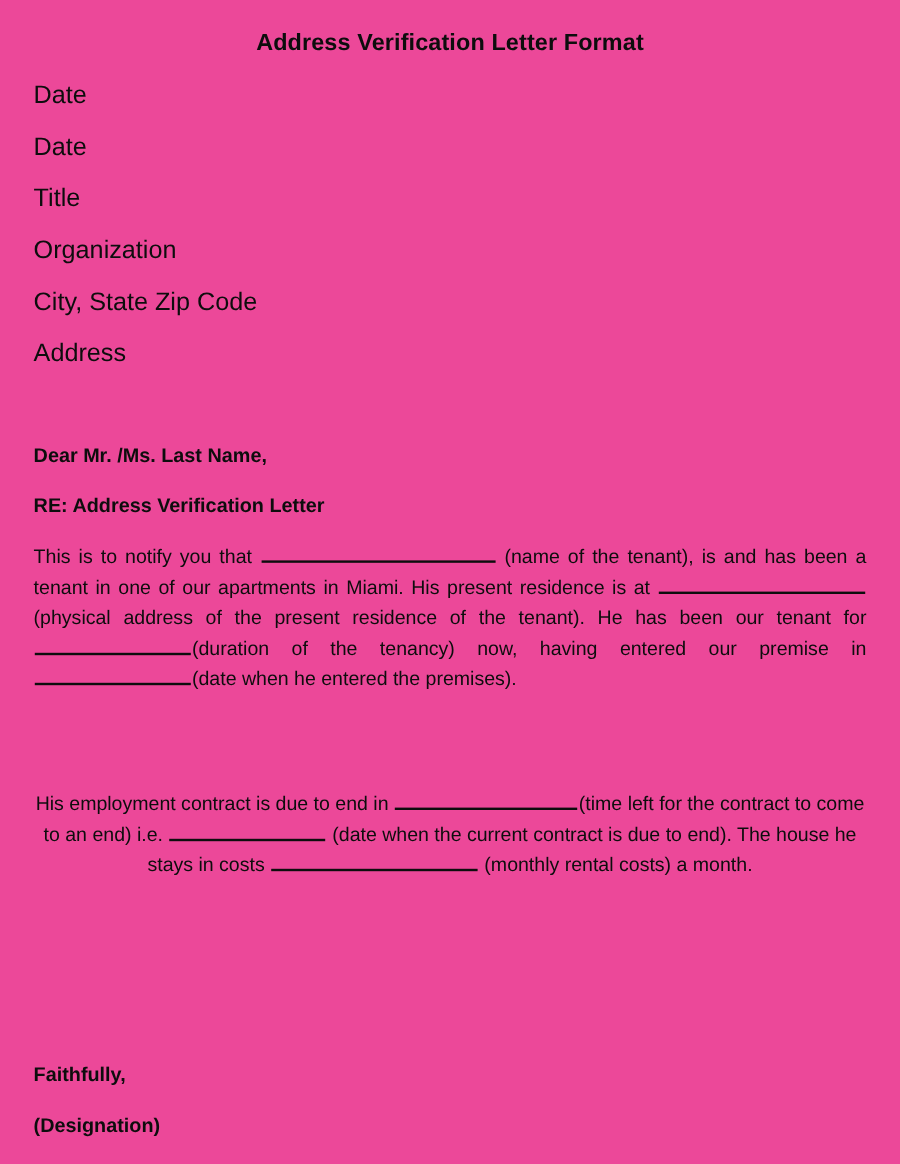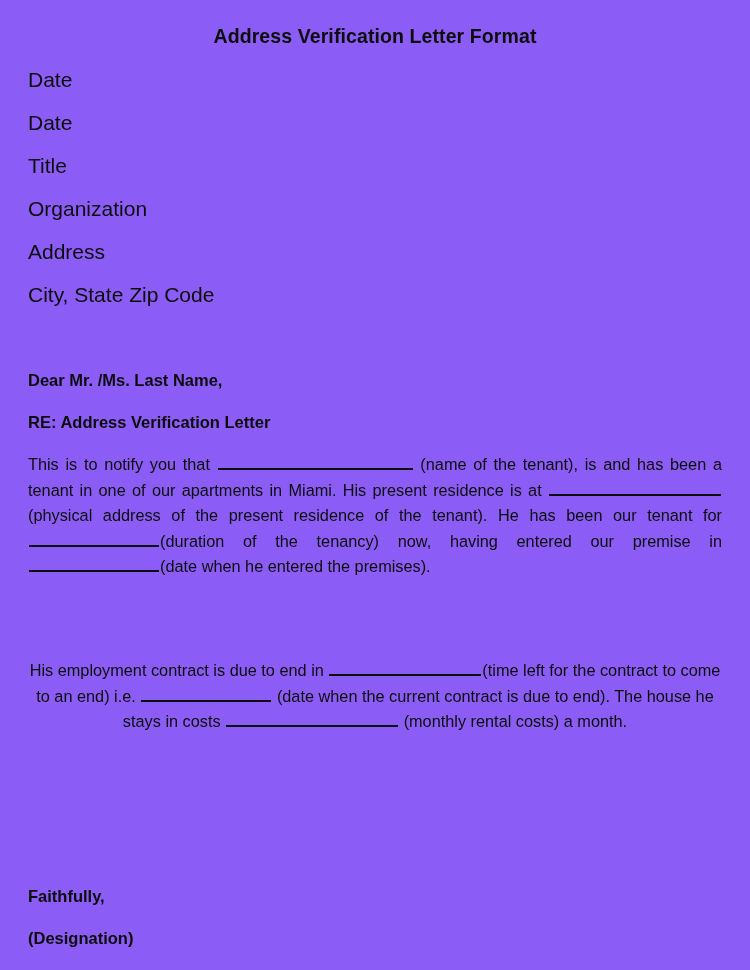--- a/index.html
+++ b/index.html
@@ -12,21 +12,21 @@
     height: 970px;
     position: relative;
     font-family: "Liberation Sans", sans-serif;
     color: #0d0d0d;
     overflow: hidden;
   }
 
   .page {
     position: absolute;
     inset: 0;
-    background: #8b5cf6;
+    background: #ec4899;
   }
 
   
   .doc-title {
     position: absolute;
     top: 24px;
     left: 0;
     width: 750px;
     text-align: center;
     font-size: 19.5px;
@@ -119,22 +119,22 @@
 
 <div class="page">
 
   <div class="doc-title">Address Verification Letter Format</div>
 
   <div class="header-block">
     <div class="header-line">Date</div>
     <div class="header-line">Date</div>
     <div class="header-line">Title</div>
     <div class="header-line">Organization</div>
+    <div class="header-line">City, State Zip Code</div>
     <div class="header-line">Address</div>
-    <div class="header-line">City, State Zip Code</div>
   </div>
 
   <div class="salutation">Dear Mr. /Ms. Last Name,</div>
 
   <div class="subject">RE: Address Verification Letter</div>
 
   <div class="body-para para-1">
     <span>This is to notify you that </span><span class="blank blank-xl"></span><span> (name of the tenant), is and has been a tenant in one of our apartments in Miami. His present residence is at </span><span class="blank blank-lg"></span><span> (physical address of the present residence of the tenant). He has been our tenant for </span><span class="blank blank-sm"></span><span>(duration of the tenancy) now, having entered our premise in </span><span class="blank blank-sm"></span><span>(date when he entered the premises).</span>
   </div>
 

